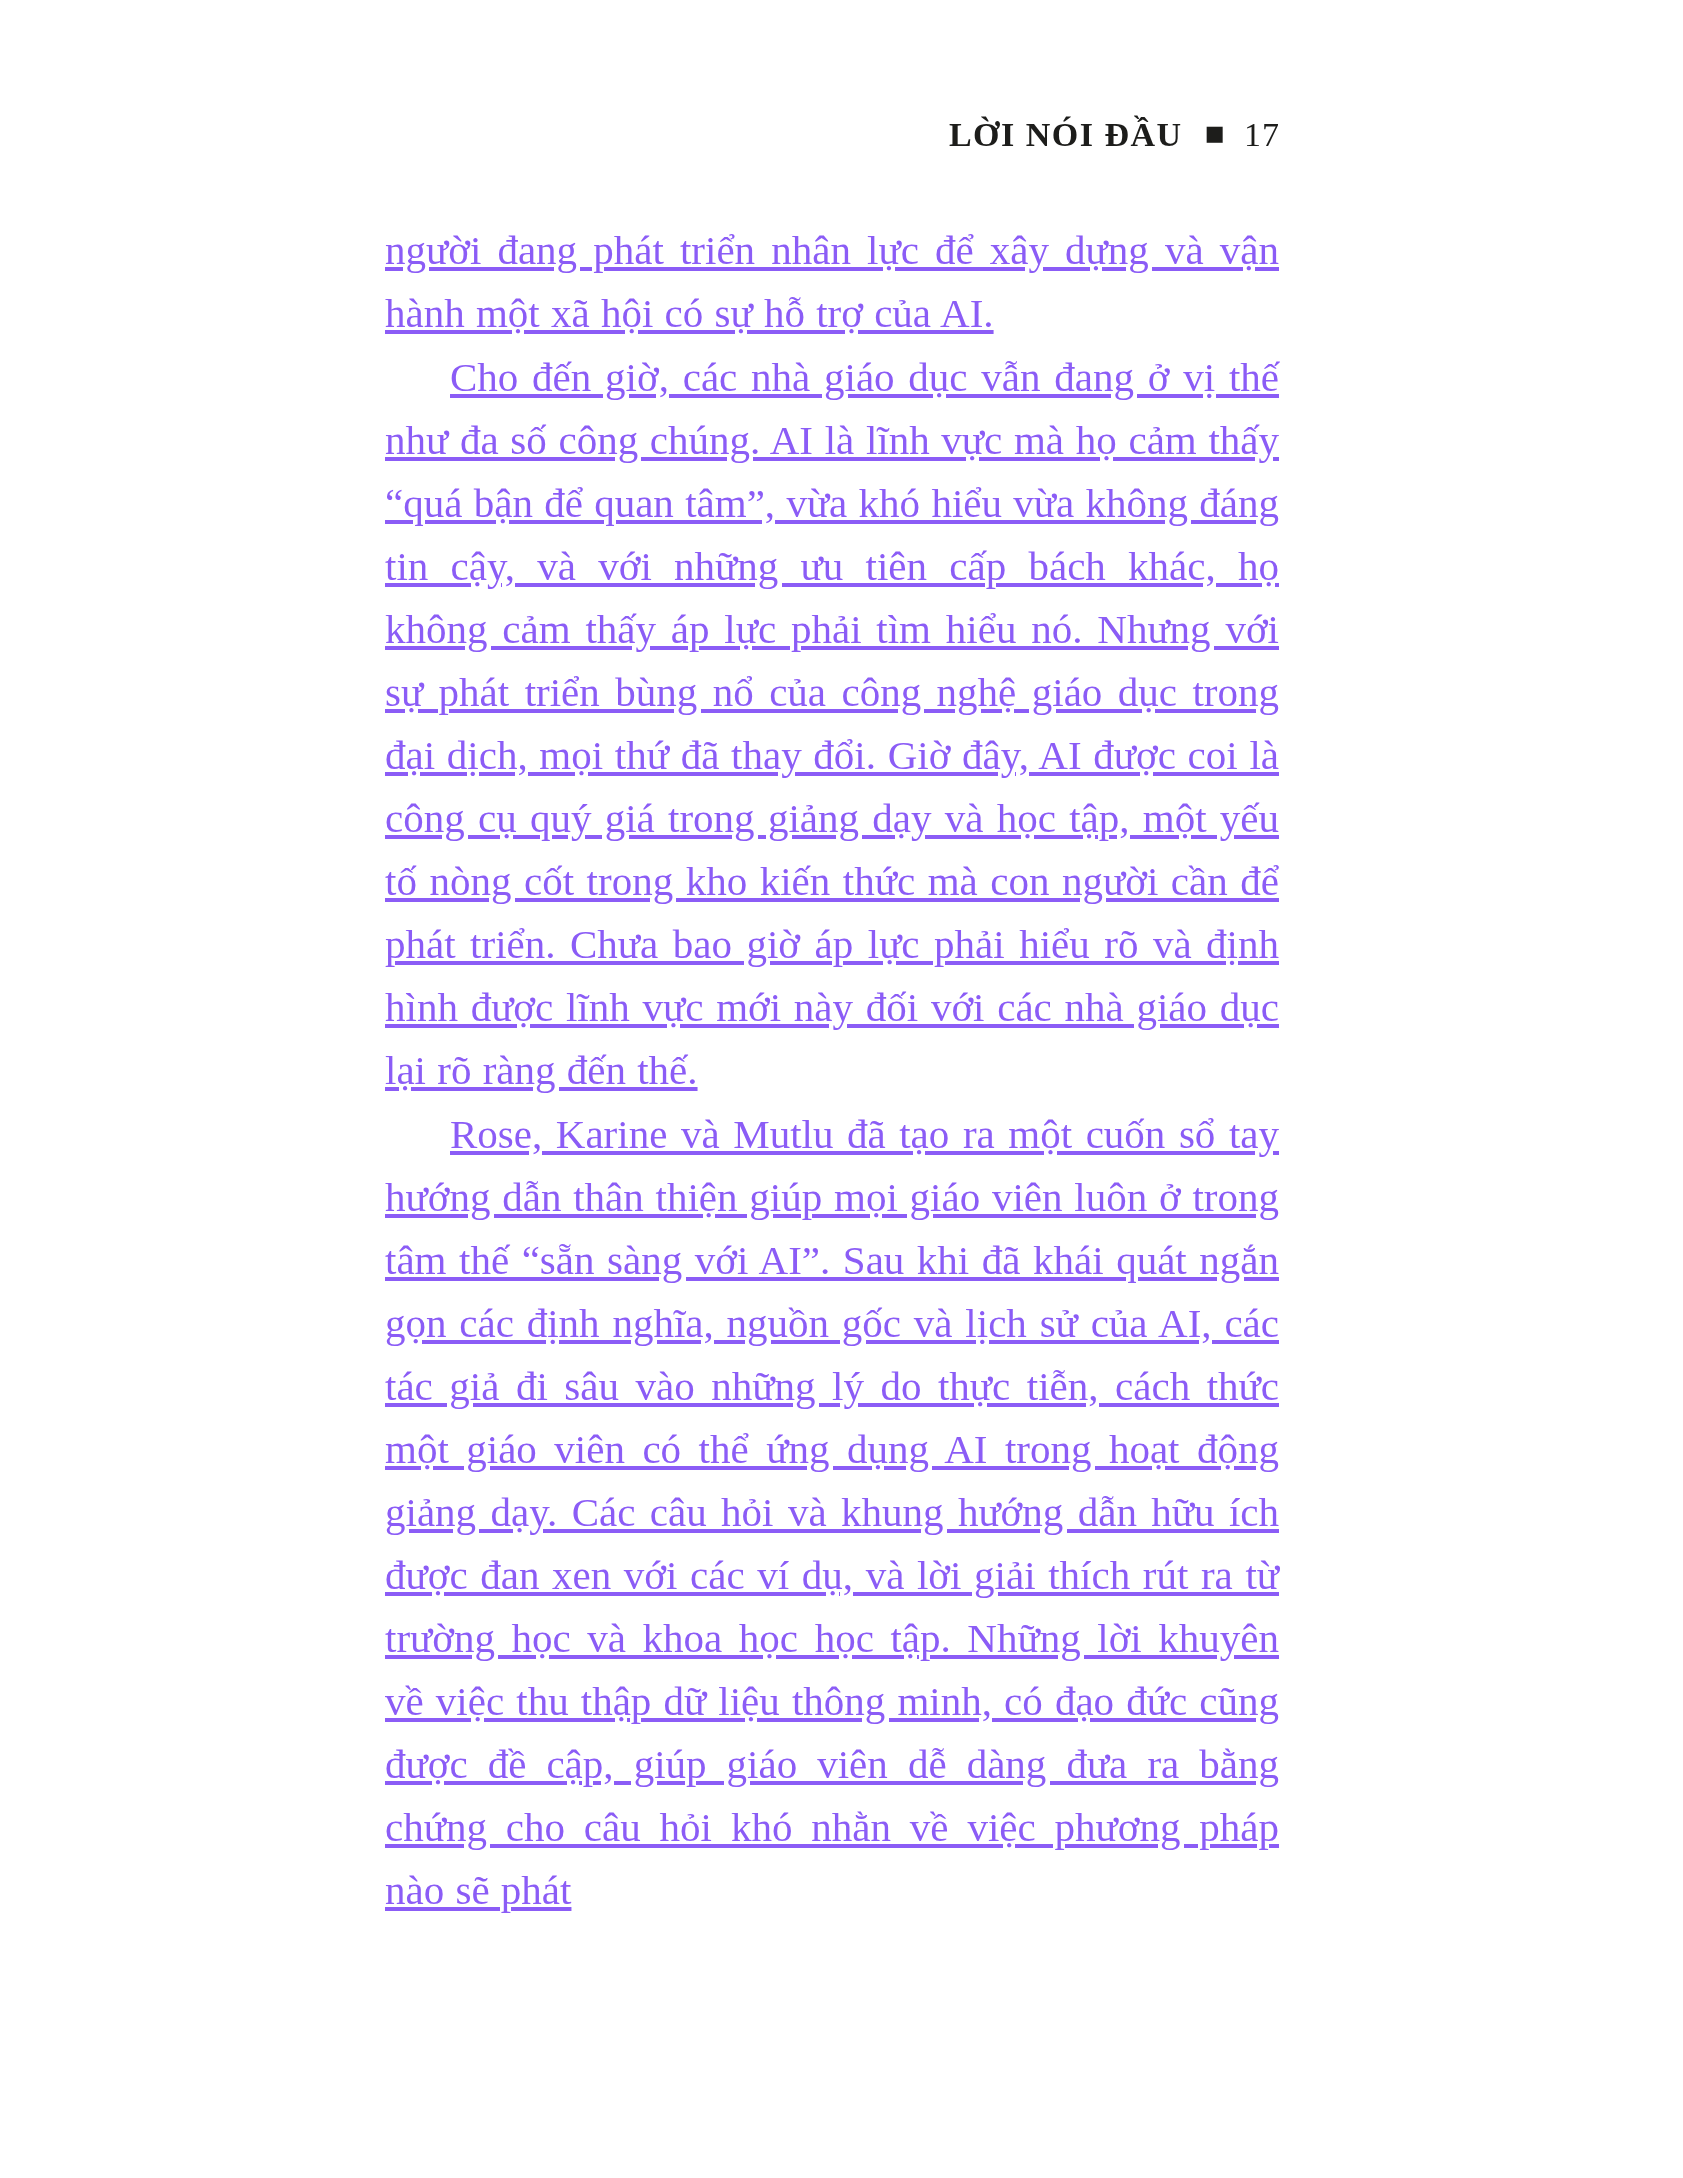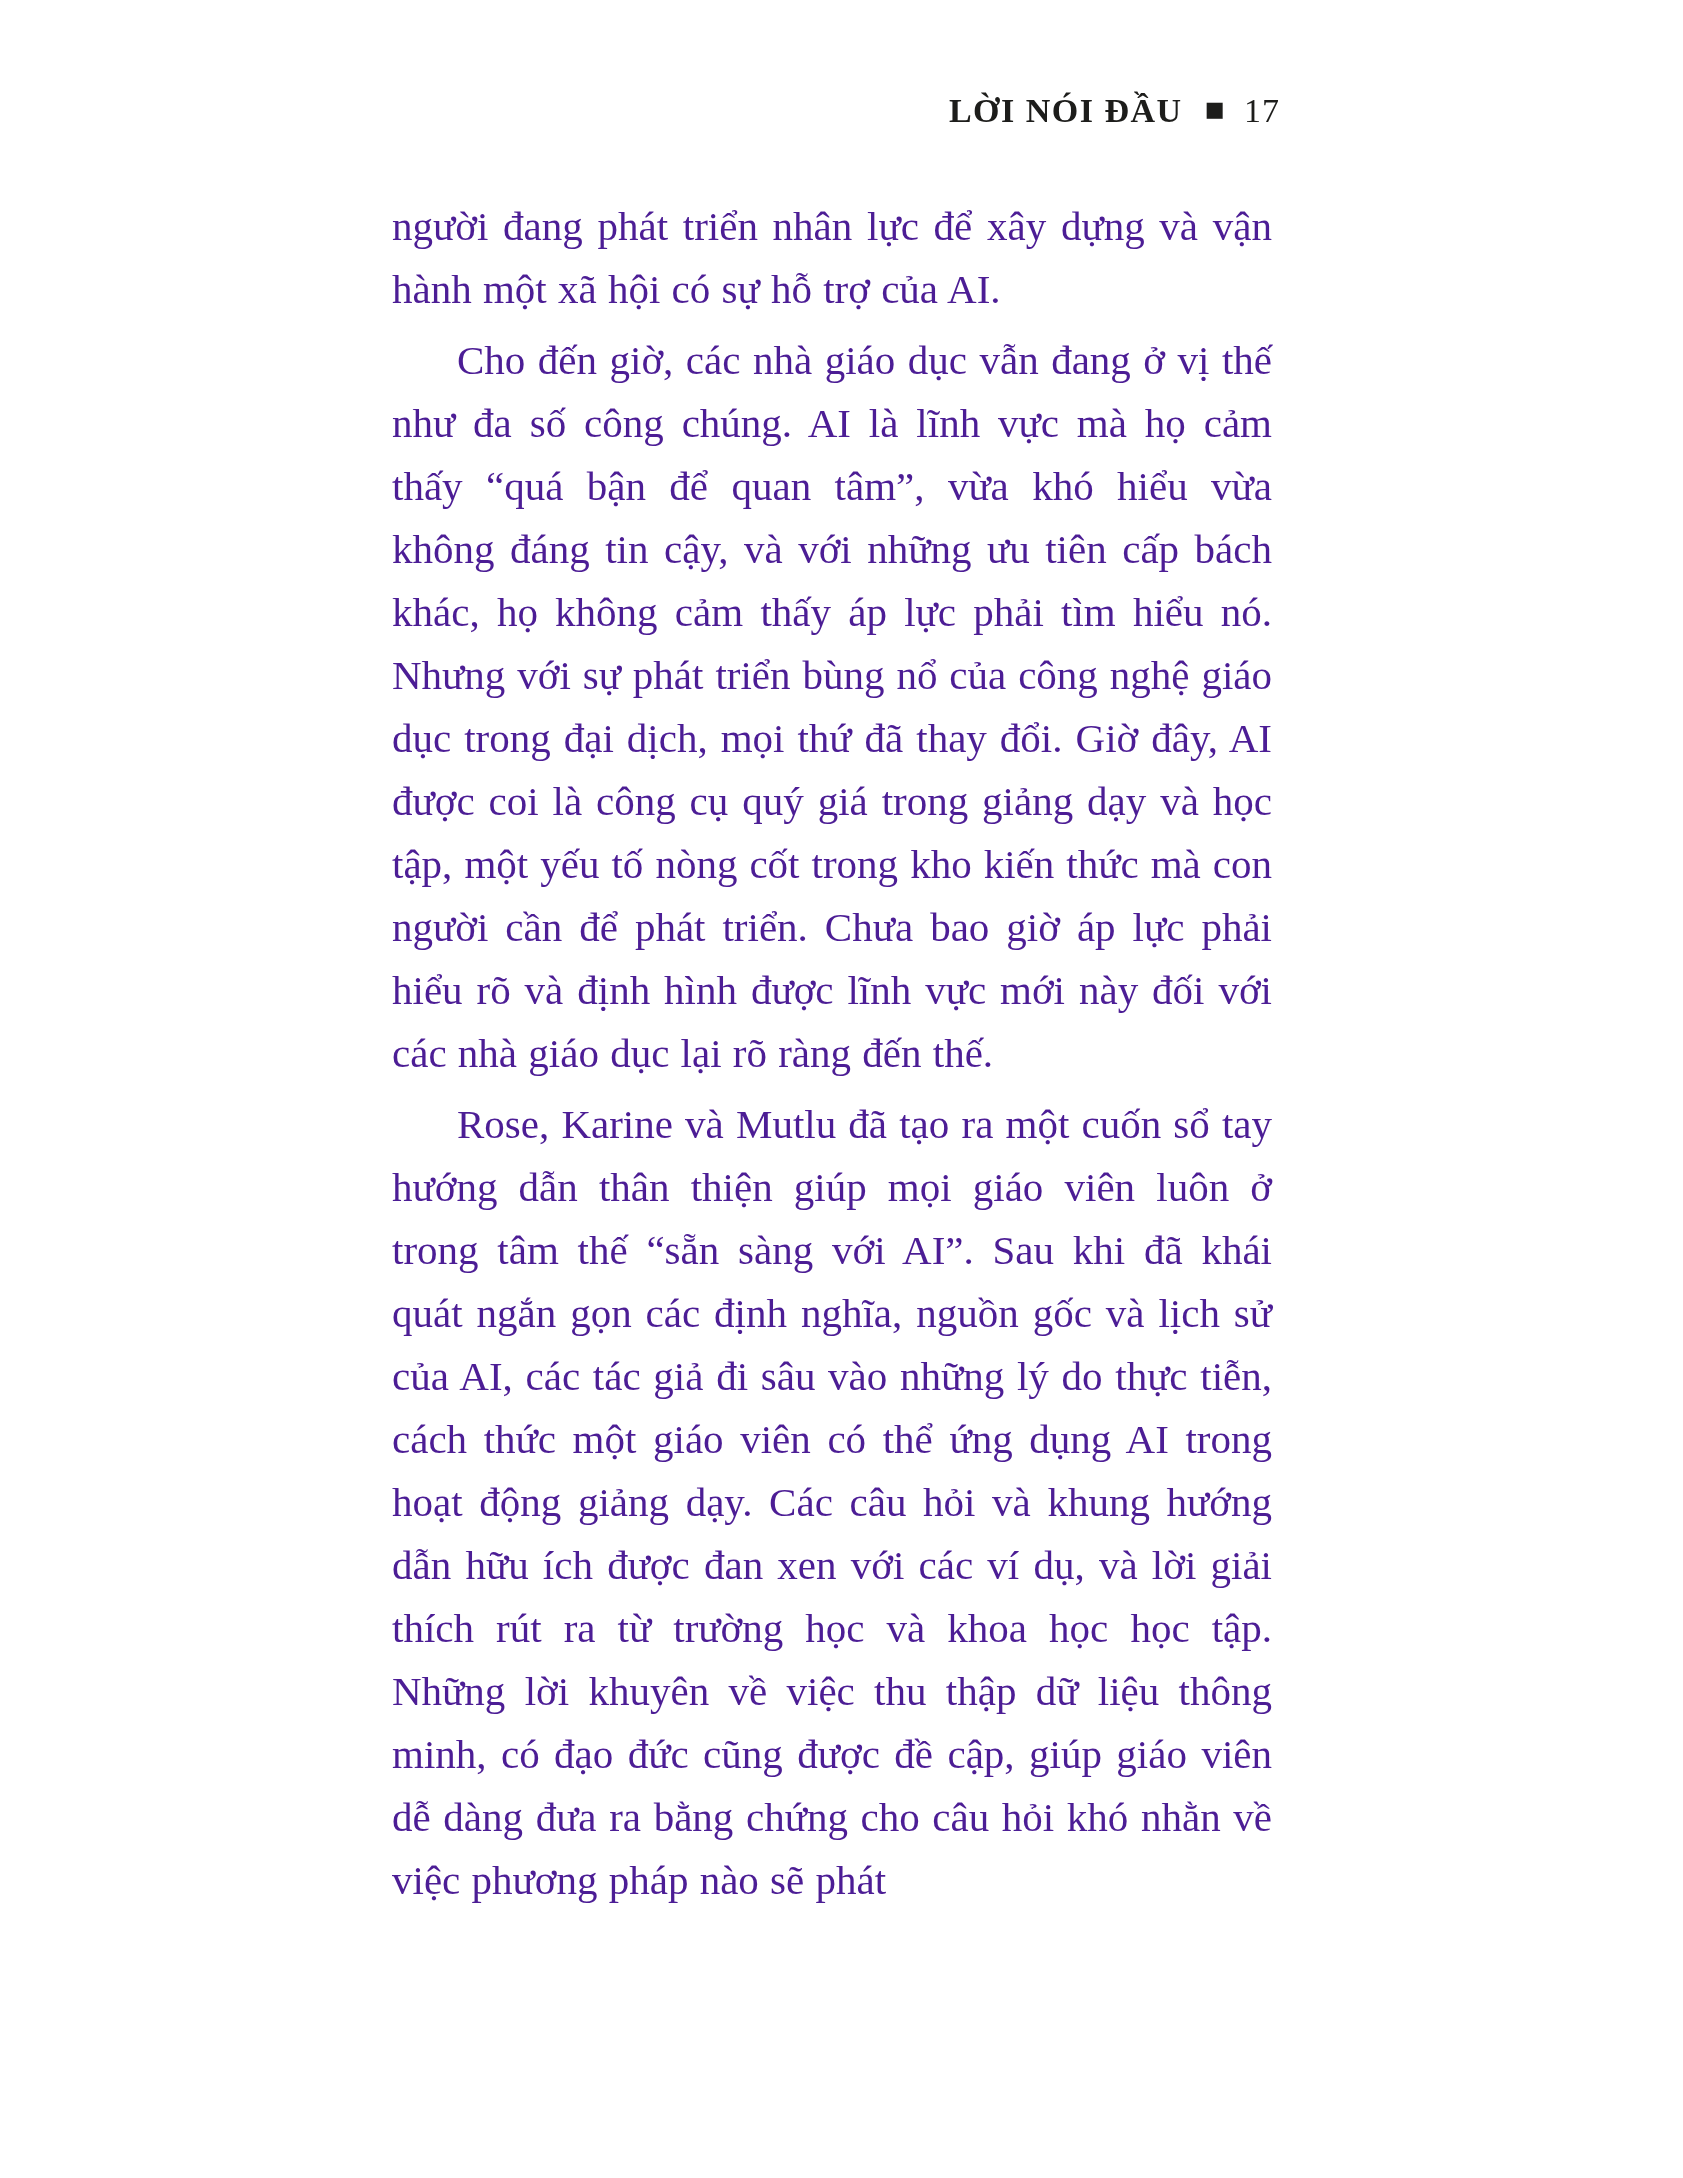--- a/index.html
+++ b/index.html
@@ -14,21 +14,21 @@
     height: 2178px;
     background: #ffffff;
     color: #1d1d1b;
     font-family: "Liberation Serif", "DejaVu Serif", serif;
     overflow: hidden;
     box-sizing: border-box;
   }
   .content {
     width: 896px;
     margin-left: 384px;
-    padding-top: 92px;
+    padding-top: 116px;
     box-sizing: border-box;
   }
   .running-head {
     text-align: right;
     font-size: 34px;
     letter-spacing: 1.5px;
     margin: 0 0 65px 0;
     white-space: nowrap;
     color: #1d1d1b;
   }
@@ -40,27 +40,28 @@
     font-size: 21px;
     vertical-align: 6px;
     margin: 0 18px 0 22px;
     font-family: "DejaVu Sans", sans-serif;
   }
   .running-head .page-number {
     font-weight: 400;
     letter-spacing: 1px;
   }
   .body-text p {
-    margin: 8px;
+    margin: 1px;
     font-size: 41px;
     line-height: 63px;
     text-align: justify;
     text-justify: inter-word;
     word-spacing: 1px;
-    color: #4c1d95;
+    color: #8b5cf6;
+    text-decoration: underline;
   }
   .body-text p.indent {
     text-indent: 65px;
   }
   .body-text p.no-indent {
     text-indent: 0;
   }
 </style>
 </head>
 <body>

